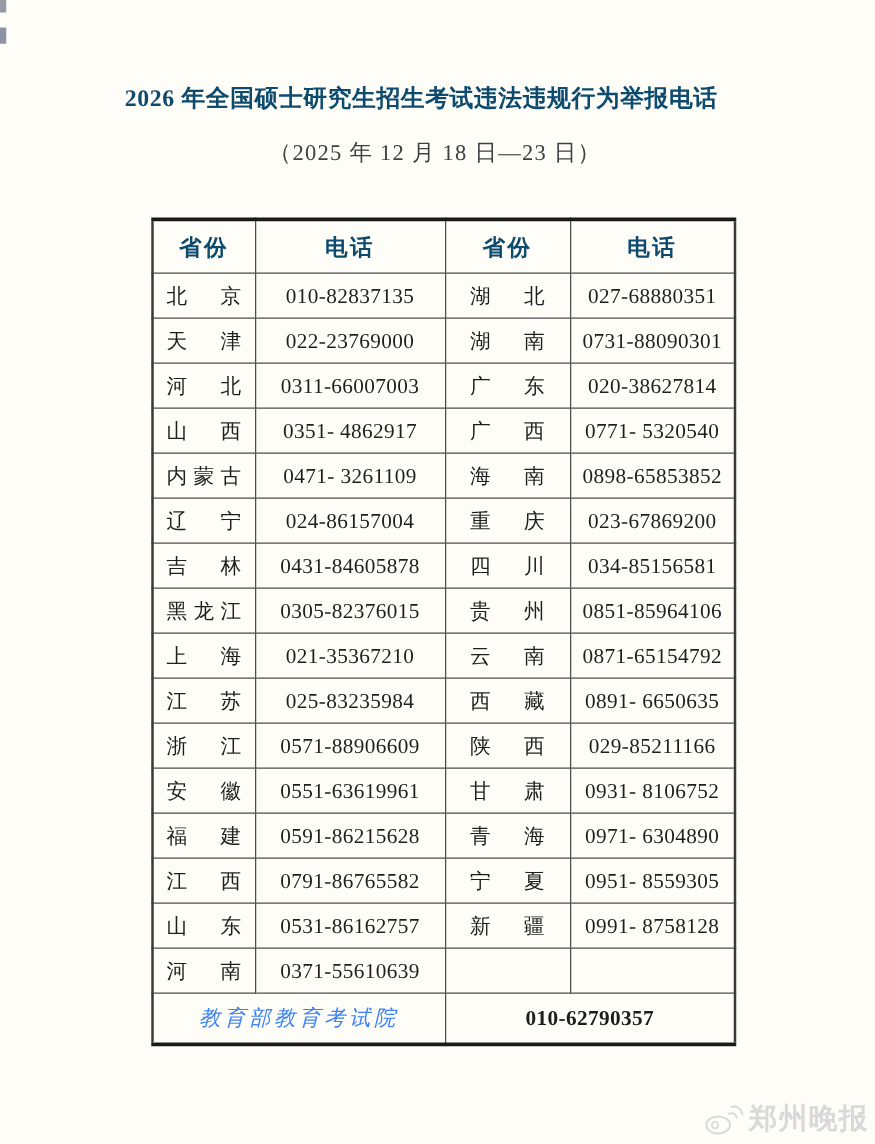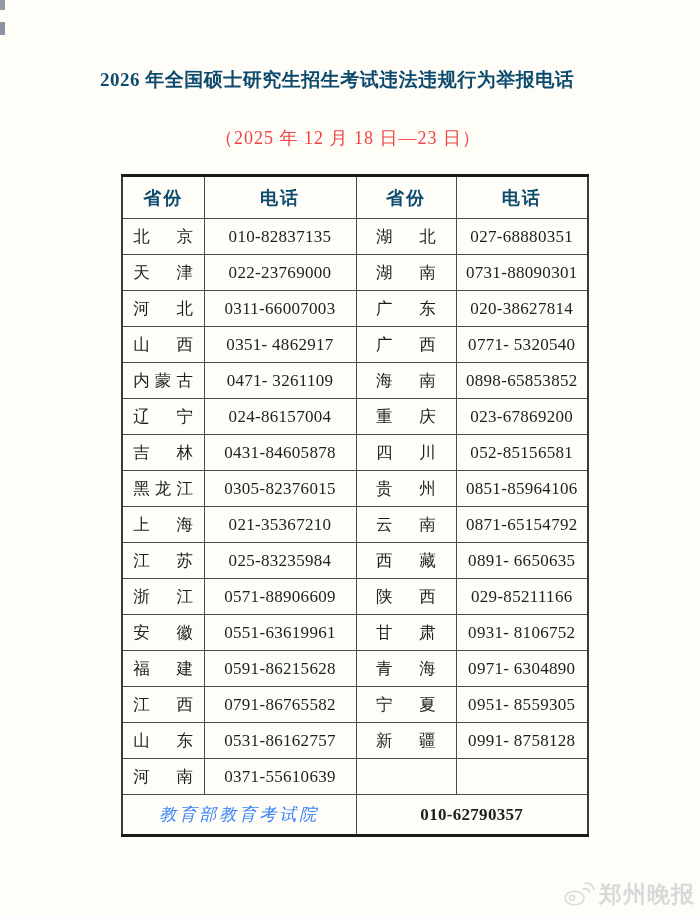--- a/index.html
+++ b/index.html
@@ -20,23 +20,23 @@
     text-align: center;
   }
   .doc-title {
     margin: 66px 0 0 0;
     font-size: 19px; line-height: 28px;
     font-weight: bold;
     color: #0c4a6e;
     letter-spacing: 0.5px;
   }
   .doc-subtitle {
-    margin-top: 32px;
+    margin-top: 16px;
     font-size: 18px; line-height: 24px;
-    color: #ef4444;
+    color: #404040;
     letter-spacing: 1px;
     padding-left: 22px;
   }
 
   table.report-table {
     position: absolute; left: 121px; top: 174px;
     width: 466px;
     border-collapse: collapse;
     table-layout: fixed;
     border-top: 3px solid #1a1a1a;
@@ -72,21 +72,21 @@
     text-align: justify;
     text-align-last: justify;
     -moz-text-align-last: justify;
   }
   .report-table tfoot td { height: 39px; font-size: 17px; }
   .footer-org  { font-style: italic; letter-spacing: 3px; color: #3b82f6; }
   .footer-phone { letter-spacing: 0.3px; font-weight: bold; }
 
   .watermark {
     position: absolute; right: 5px; bottom: 5px;
-    display: flex; gap: 3px;
+    display: flex; align-items: center; gap: 3px;
     color: #d9d9d9;
     font-size: 23px;
     font-weight: bold;
     letter-spacing: 1px;
     user-select: none;
   }
   .watermark svg { display: block; }
 </style>
 </head>
 <body>
@@ -148,21 +148,21 @@
       <tr>
         <td><span class="prov">辽宁</span></td>
         <td>024-86157004</td>
         <td><span class="prov">重庆</span></td>
         <td>023-67869200</td>
       </tr>
       <tr>
         <td><span class="prov">吉林</span></td>
         <td>0431-84605878</td>
         <td><span class="prov">四川</span></td>
-        <td>052-85156581</td>
+        <td>034-85156581</td>
       </tr>
       <tr>
         <td><span class="prov">黑龙江</span></td>
         <td>0305-82376015</td>
         <td><span class="prov">贵州</span></td>
         <td>0851-85964106</td>
       </tr>
       <tr>
         <td><span class="prov">上海</span></td>
         <td>021-35367210</td>

